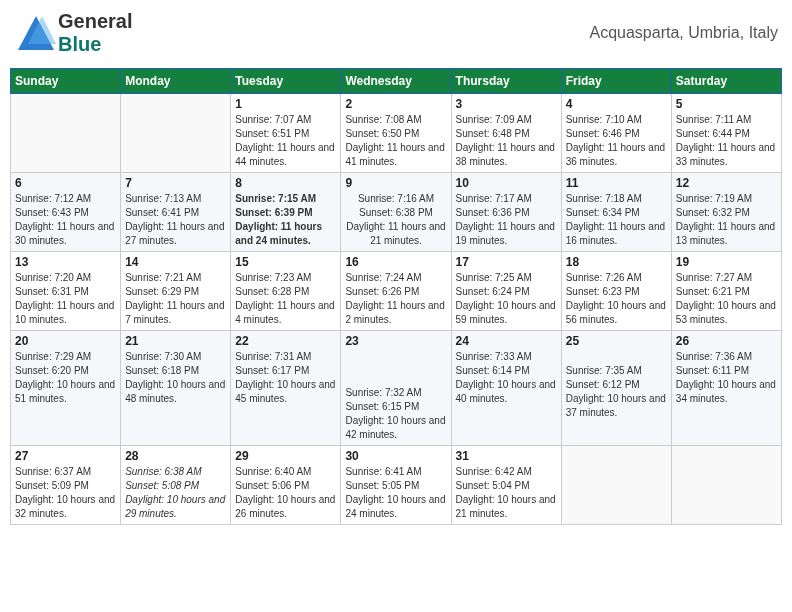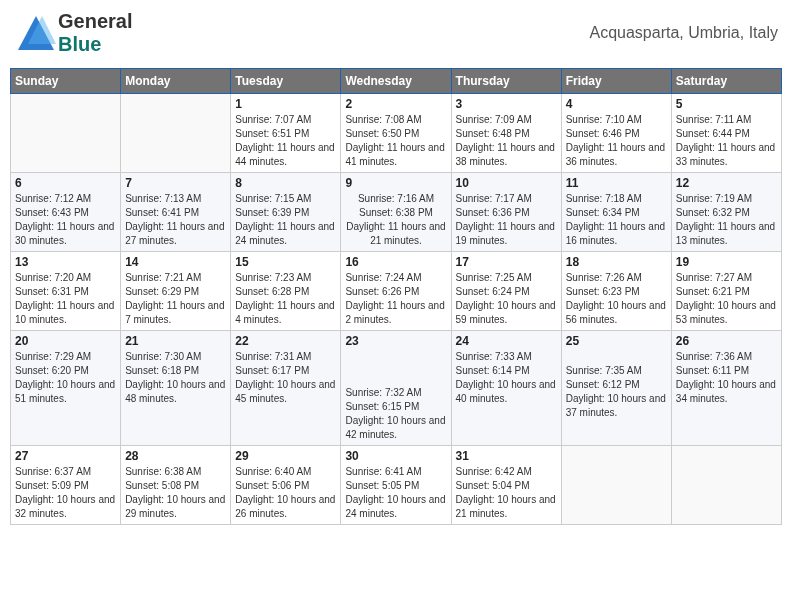--- a/index.html
+++ b/index.html
@@ -33,21 +33,21 @@
     .location {
       font-size: 16px;
       color: #555;
     }
     .calendar {
       width: 100%;
       border-collapse: collapse;
       font-size: 11px;
     }
     .calendar th {
-      background-color: #737373;
+      background-color: #15803d;
       color: white;
       padding: 5px 4px;
       text-align: left;
       font-size: 12px;
       font-weight: bold;
       border: 1px solid #2060b0;
     }
     .calendar td {
       border: 1px solid #ccc;
       vertical-align: top;
@@ -153,21 +153,21 @@
 Daylight: 11 hours and 30 minutes.</div>
         </td>
         <td>
           <div class="day-num">7</div>
           <div class="day-info" style="white-space: pre-line;">Sunrise: 7:13 AM
 Sunset: 6:41 PM
 Daylight: 11 hours and 27 minutes.</div>
         </td>
         <td>
           <div class="day-num">8</div>
-          <div class="day-info" style="white-space: pre-line;">Sunrise: 7:15 AM
+          <div class="day-info" style="white-space: pre-line; font-weight: bold;">Sunrise: 7:15 AM
 Sunset: 6:39 PM
 Daylight: 11 hours and 24 minutes.</div>
         </td>
         <td>
           <div class="day-num">9</div>
           <div class="day-info" style="white-space: pre-line; text-align: center;">Sunrise: 7:16 AM
 Sunset: 6:38 PM
 Daylight: 11 hours and 21 minutes.</div>
         </td>
         <td>
@@ -279,21 +279,21 @@
       </tr>
       <tr>
         <td>
           <div class="day-num">27</div>
           <div class="day-info" style="white-space: pre-line;">Sunrise: 6:37 AM
 Sunset: 5:09 PM
 Daylight: 10 hours and 32 minutes.</div>
         </td>
         <td>
           <div class="day-num">28</div>
-          <div class="day-info" style="white-space: pre-line;">Sunrise: 6:38 AM
+          <div class="day-info" style="white-space: pre-line; font-style: italic;">Sunrise: 6:38 AM
 Sunset: 5:08 PM
 Daylight: 10 hours and 29 minutes.</div>
         </td>
         <td>
           <div class="day-num">29</div>
           <div class="day-info" style="white-space: pre-line;">Sunrise: 6:40 AM
 Sunset: 5:06 PM
 Daylight: 10 hours and 26 minutes.</div>
         </td>
         <td>

